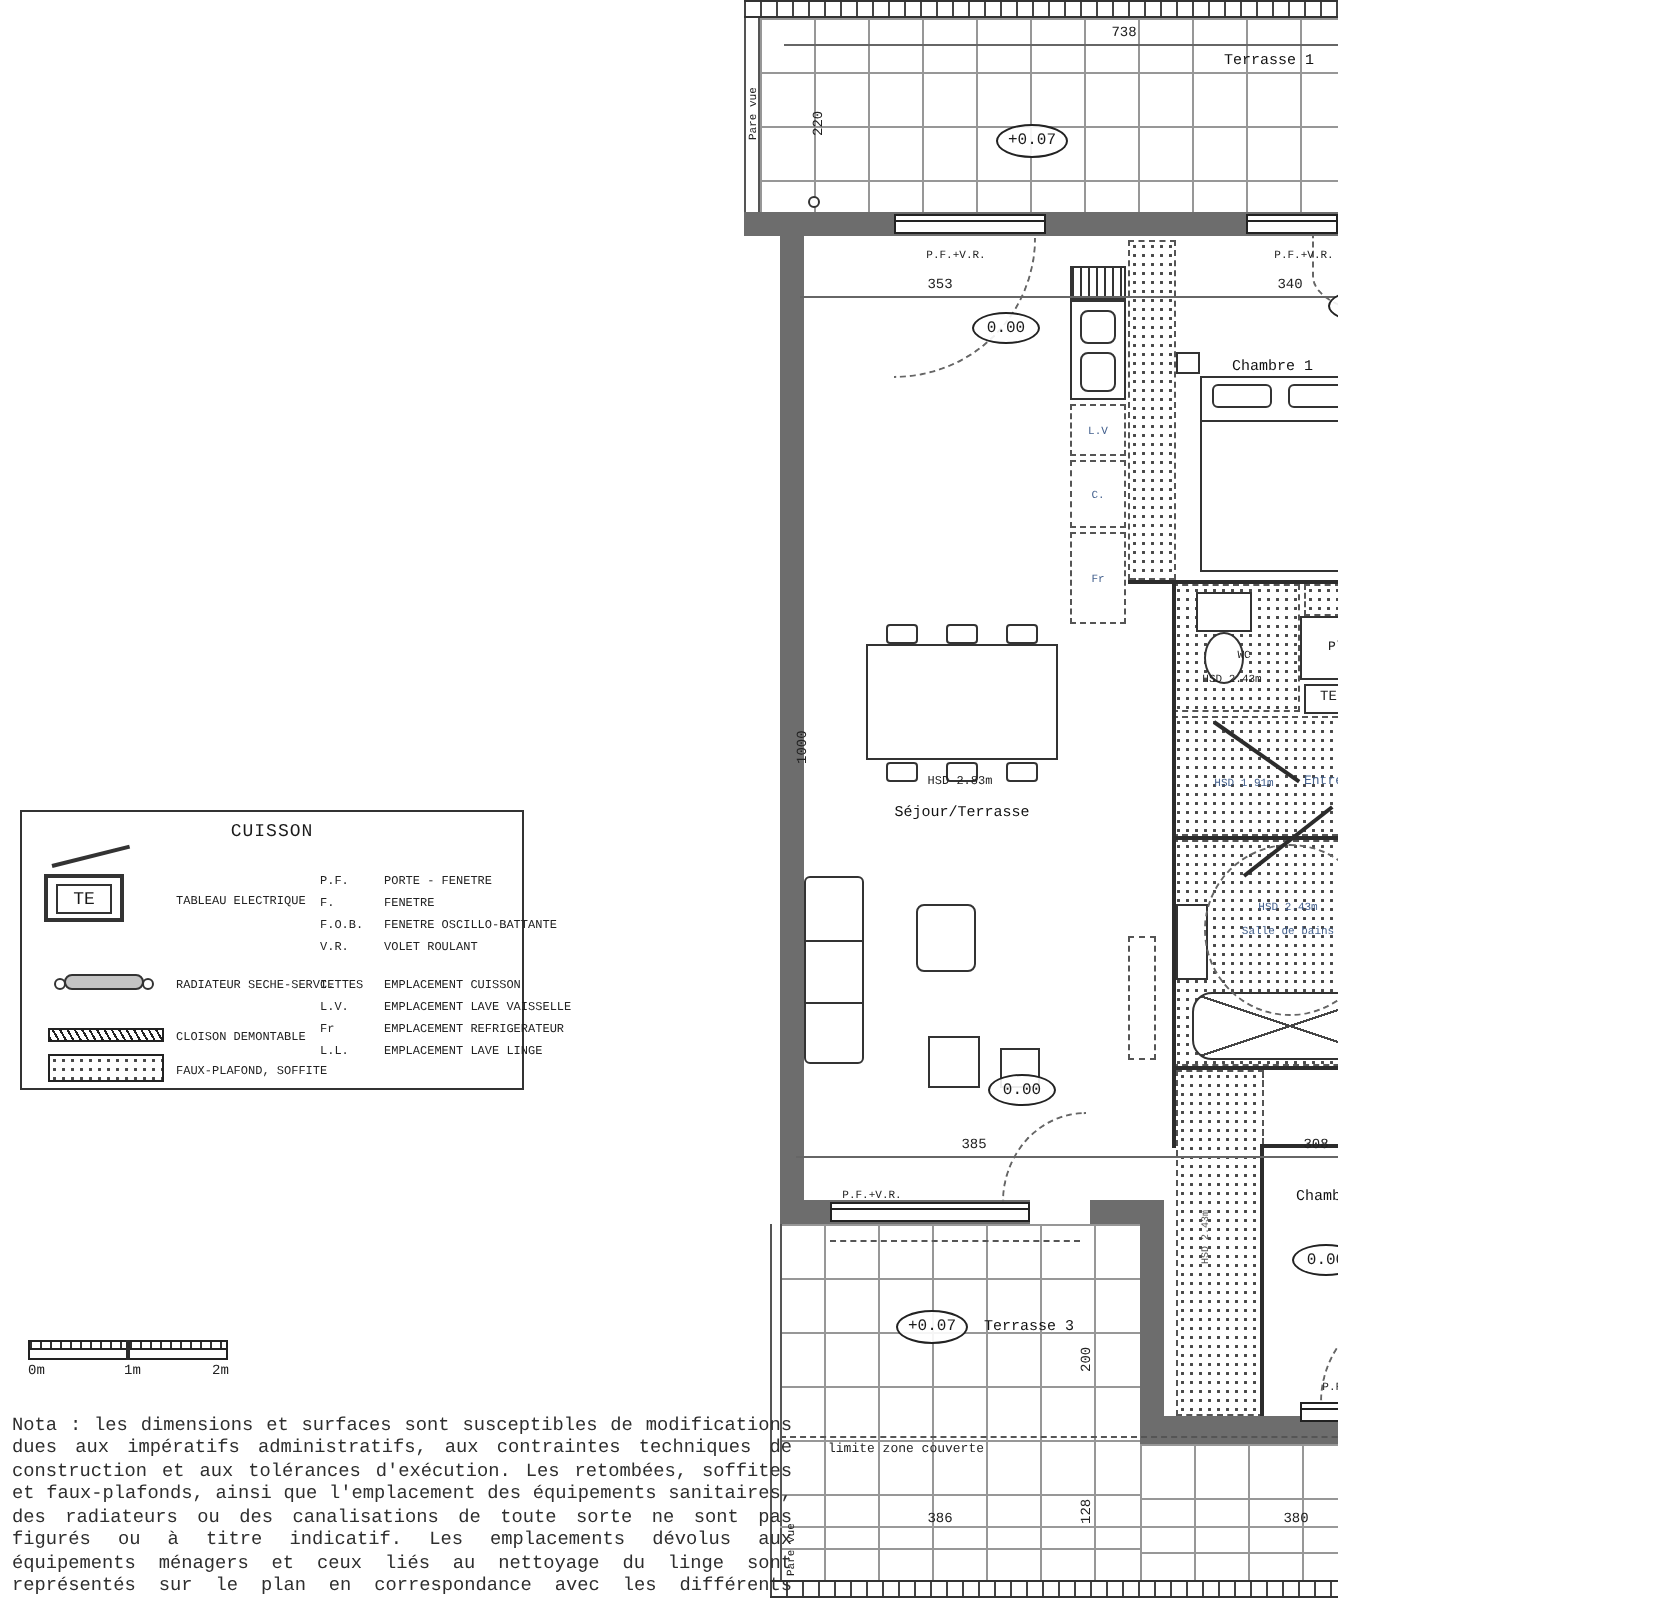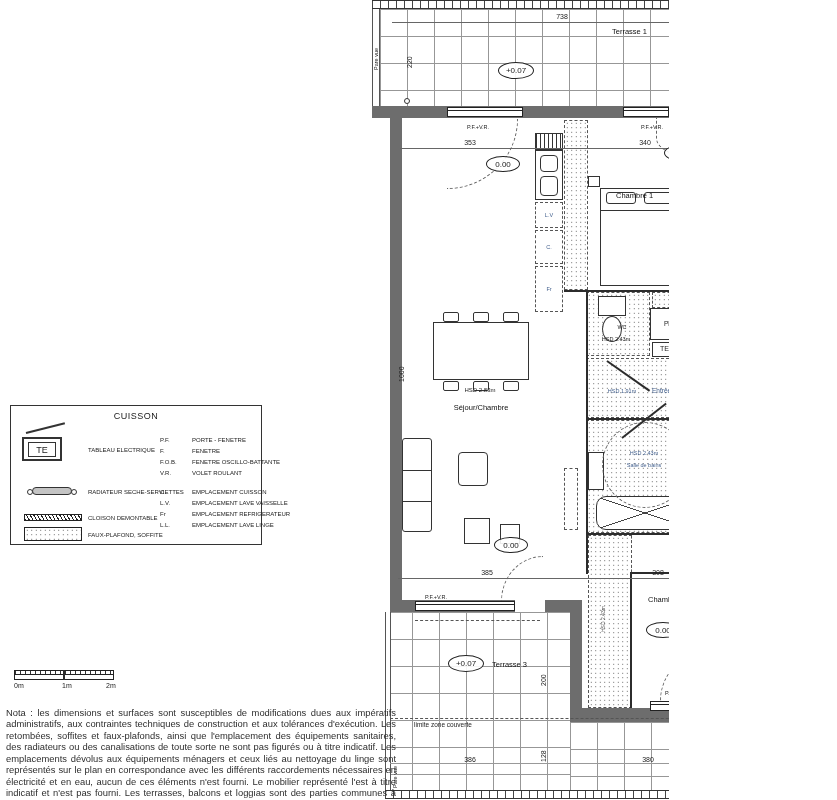--- a/index.html
+++ b/index.html
@@ -1,17 +1,17 @@
 <!DOCTYPE html>
 <html><head>
 <meta charset="utf-8">
 <style>
   html,body{margin:0;padding:0;background:#fff}
   .canvas{position:relative;width:669px;height:800px;background:#fff;overflow:hidden;
-          font-family:Liberation Sans, sans-serif;color:#1a1a1a}
+          font-family:Liberation Mono, monospace;color:#1a1a1a}
   .a{position:absolute;box-sizing:border-box}
   .wall{background:#6d6d6d}
   .blk{background:#2c2c2c}
   .tiles{background-image:linear-gradient(to right,#979797 1px,transparent 1px),
          linear-gradient(to bottom,#979797 1px,transparent 1px);background-size:27px 27px}
   .dots{background-image:radial-gradient(#4a4a4a 0.7px,transparent 0.9px);background-size:4.5px 4.5px;border:1px dashed #555}
   .ticksh{background-image:repeating-linear-gradient(to right,#444 0 1px,transparent 1px 8px);
           border-top:1px solid #333;border-bottom:1px solid #333}
   .dline{border-left:1.5px solid #555;border-right:1.5px solid #555;background:#fff}
   .win-h{border:1px solid #222;background:linear-gradient(to bottom,#fff 0 2px,#222 2px 3px,#fff 3px)}
@@ -156,23 +156,23 @@
   <div class="a dim ctr" style="left:487px;top:569px">385</div>
   <div class="a dim ctr" style="left:658px;top:569px">308</div>
   <div class="a dim vt" style="left:727px;top:586px;width:9px;height:30px">444</div>
   <div class="a tiny ctr" style="left:436px;top:594px">P.F.+V.R.</div>
   <div class="a tiny ctr" style="left:676px;top:690px">P.F.+V.R.</div>
 
   <div class="a lvl" style="left:486px;top:156px;width:34px;height:16px">0.00</div>
   <div class="a lvl" style="left:664px;top:145px;width:34px;height:16px">0.00</div>
   <div class="a lvl" style="left:494px;top:537px;width:34px;height:16px">0.00</div>
   <div class="a lvl" style="left:646px;top:622px;width:34px;height:16px">0.00</div>
-  <div class="a lab" style="left:616px;top:191px;font-size:7.5px">Chambre 1</div>
+  <div class="a lab" style="left:616px;top:180px;font-size:7.5px">Chambre 1</div>
   <div class="a tiny ctr" style="left:480px;top:387px;font-size:6px">HSD 2.83m</div>
-  <div class="a lab ctr" style="left:481px;top:403px;font-size:7.5px">Séjour/Chambre</div>
+  <div class="a lab ctr" style="left:481px;top:403px;font-size:7.5px">Séjour/Terrasse</div>
   <div class="a tiny ctr" style="left:622px;top:324px">WC</div>
   <div class="a tiny ctr" style="left:616px;top:336px">HSD 2.43m</div>
   <div class="a tiny blue ctr" style="left:622px;top:388px">HSD 1.91m</div>
   <div class="a tiny blue" style="left:652px;top:387px;font-size:6.5px">Entrée</div>
   <div class="a tiny blue ctr" style="left:644px;top:450px">HSD 2.43m</div>
   <div class="a tiny blue ctr" style="left:644px;top:462px">Salle de bains</div>
   <div class="a tiny vt" style="left:600px;top:586px;width:8px;height:46px;font-size:5px;color:#555">HSD 2.43m</div>
   <div class="a lab" style="left:648px;top:595px;font-size:7.5px">Chambre 6</div>
 
   <div class="a" style="left:760px;top:366px;width:0;height:0;border-top:16px solid transparent;border-bottom:16px solid transparent;border-right:27px solid #000"></div>

